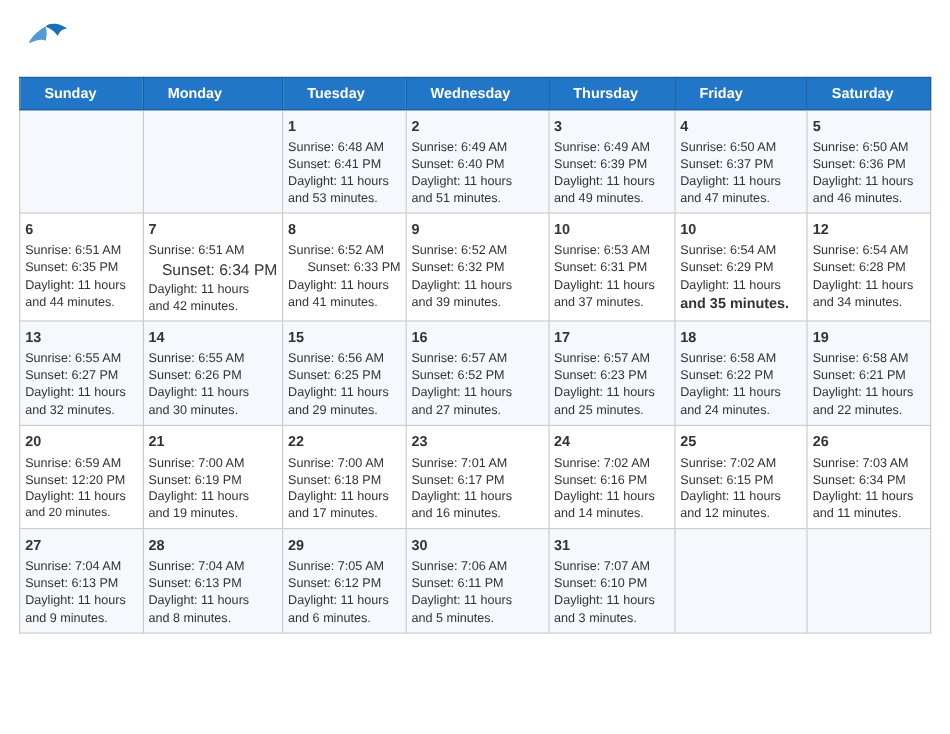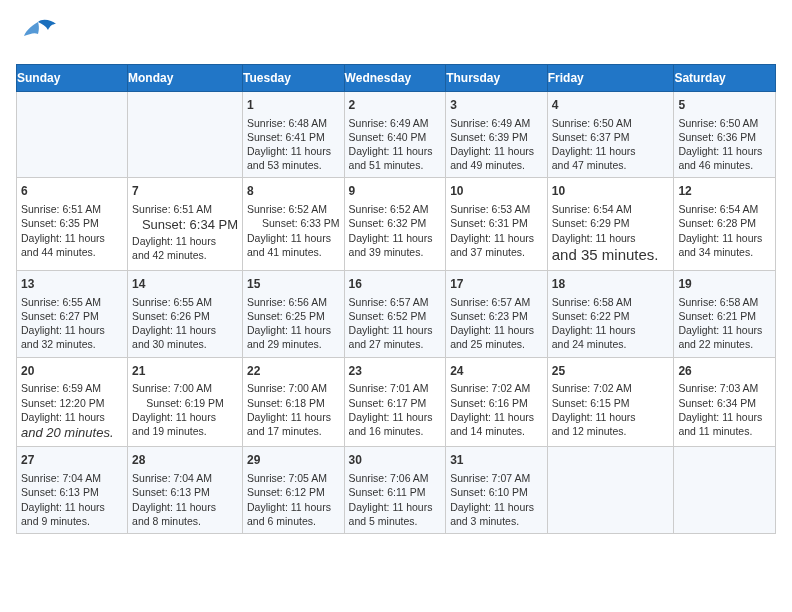--- a/index.html
+++ b/index.html
@@ -29,21 +29,21 @@
       color: #555;
     }
     table {
       width: 100%;
       border-collapse: collapse;
       font-size: 11px;
     }
     thead tr th {
       background-color: #2176c7;
       color: #fff;
-      padding: 6px 0;
+      padding: 6px 20px;
       text-align: left;
       font-size: 12px;
       font-weight: bold;
       border: 1px solid #1a5fa0;
     }
     tbody tr {
       vertical-align: top;
     }
     tbody tr td {
       border: 1px solid #ccc;
@@ -197,21 +197,21 @@
           <span style="display: block; font-size: 10.5px; line-height: 1.35;">Sunrise: 6:53 AM</span>
           <span style="display: block; font-size: 10.5px; line-height: 1.35;">Sunset: 6:31 PM</span>
           <span style="display: block; font-size: 10.5px; line-height: 1.35;">Daylight: 11 hours</span>
           <span style="display: block; font-size: 10.5px; line-height: 1.35;">and 37 minutes.</span>
         </td>
         <td>
           <span class="day-num">10</span>
           <span style="display: block; font-size: 10.5px; line-height: 1.35;">Sunrise: 6:54 AM</span>
           <span style="display: block; font-size: 10.5px; line-height: 1.35;">Sunset: 6:29 PM</span>
           <span style="display: block; font-size: 10.5px; line-height: 1.35;">Daylight: 11 hours</span>
-          <span style="display: block; font-size: 15px; line-height: 1.35;">and 35 minutes.</span>
+          <span style="display: block; font-size: 12px; line-height: 1.35; font-weight: bold;">and 35 minutes.</span>
         </td>
         <td>
           <span class="day-num">12</span>
           <span style="display: block; font-size: 10.5px; line-height: 1.35;">Sunrise: 6:54 AM</span>
           <span style="display: block; font-size: 10.5px; line-height: 1.35;">Sunset: 6:28 PM</span>
           <span style="display: block; font-size: 10.5px; line-height: 1.35;">Daylight: 11 hours</span>
           <span style="display: block; font-size: 10.5px; line-height: 1.35;">and 34 minutes.</span>
         </td>
       </tr>
       <tr>
@@ -264,26 +264,26 @@
           <span style="display: block; font-size: 10.5px; line-height: 1.35;">Daylight: 11 hours</span>
           <span style="display: block; font-size: 10.5px; line-height: 1.35;">and 22 minutes.</span>
         </td>
       </tr>
       <tr>
         <td>
           <span class="day-num">20</span>
           <span style="display: block; font-size: 10.5px; line-height: 1.35;">Sunrise: 6:59 AM</span>
           <span style="display: block; font-size: 10.5px; line-height: 1.35;">Sunset: 12:20 PM</span>
           <span style="display: block; font-size: 10.5px; line-height: 1.35;">Daylight: 11 hours</span>
-          <span style="display: block; font-size: 13px; line-height: 1.35; font-style: italic;">and 20 minutes.</span>
+          <span style="display: block; font-size: 10px; line-height: 1.35;">and 20 minutes.</span>
         </td>
         <td>
           <span class="day-num">21</span>
           <span style="display: block; font-size: 10.5px; line-height: 1.35;">Sunrise: 7:00 AM</span>
-          <span style="display: block; font-size: 10.5px; line-height: 1.35; text-align: center;">Sunset: 6:19 PM</span>
+          <span style="display: block; font-size: 10.5px; line-height: 1.35;">Sunset: 6:19 PM</span>
           <span style="display: block; font-size: 10.5px; line-height: 1.35;">Daylight: 11 hours</span>
           <span style="display: block; font-size: 10.5px; line-height: 1.35;">and 19 minutes.</span>
         </td>
         <td>
           <span class="day-num">22</span>
           <span style="display: block; font-size: 10.5px; line-height: 1.35;">Sunrise: 7:00 AM</span>
           <span style="display: block; font-size: 10.5px; line-height: 1.35;">Sunset: 6:18 PM</span>
           <span style="display: block; font-size: 10.5px; line-height: 1.35;">Daylight: 11 hours</span>
           <span style="display: block; font-size: 10.5px; line-height: 1.35;">and 17 minutes.</span>
         </td>

